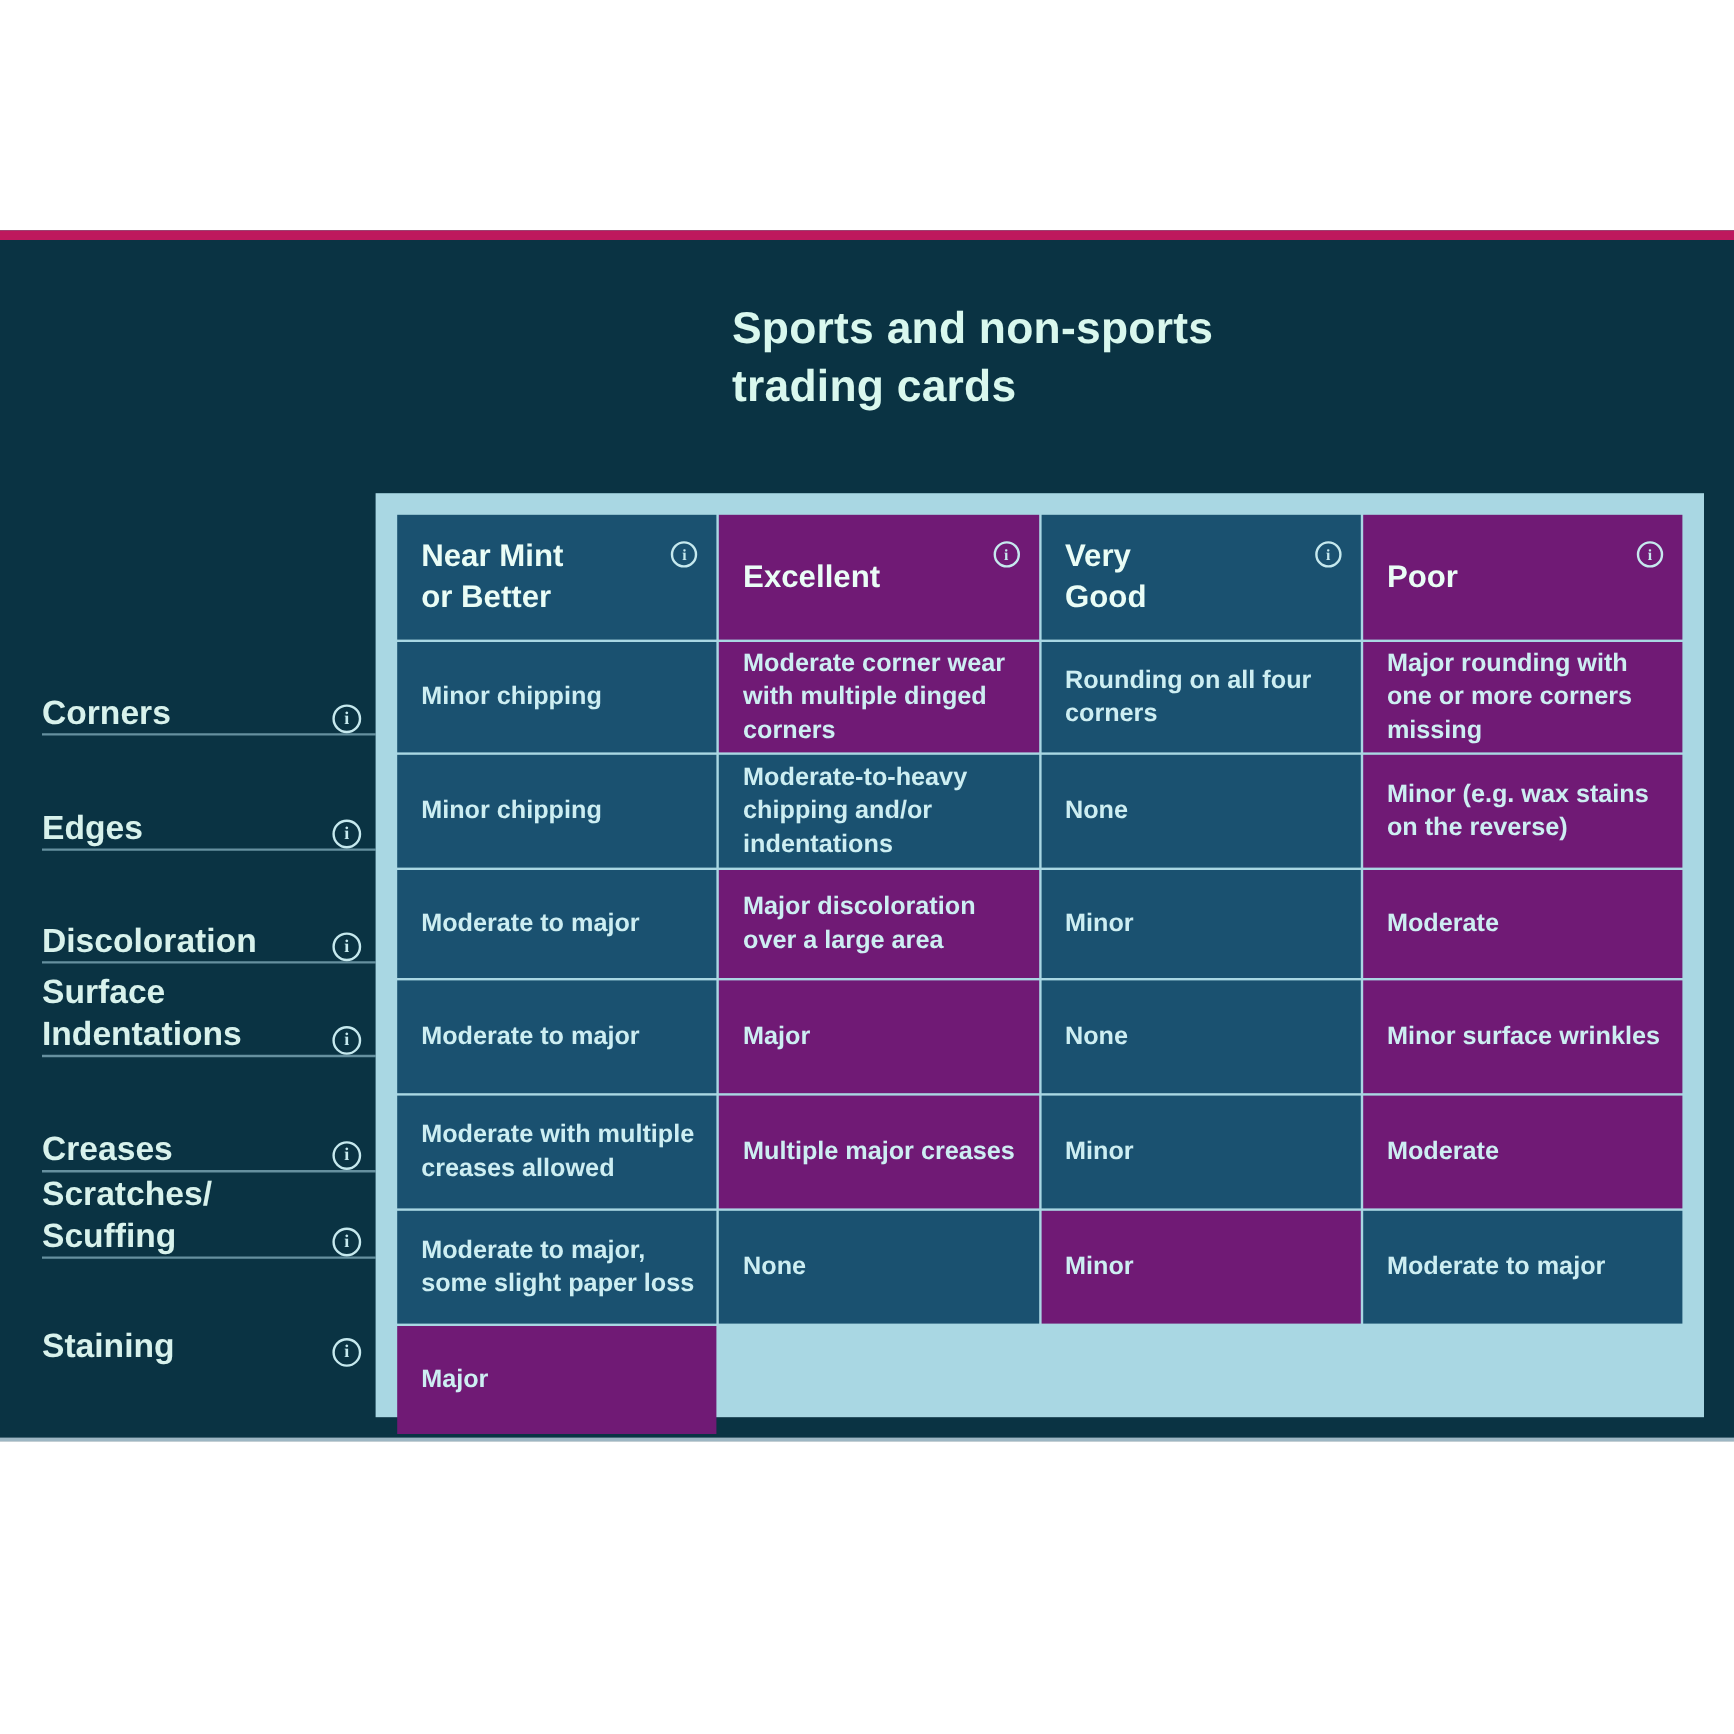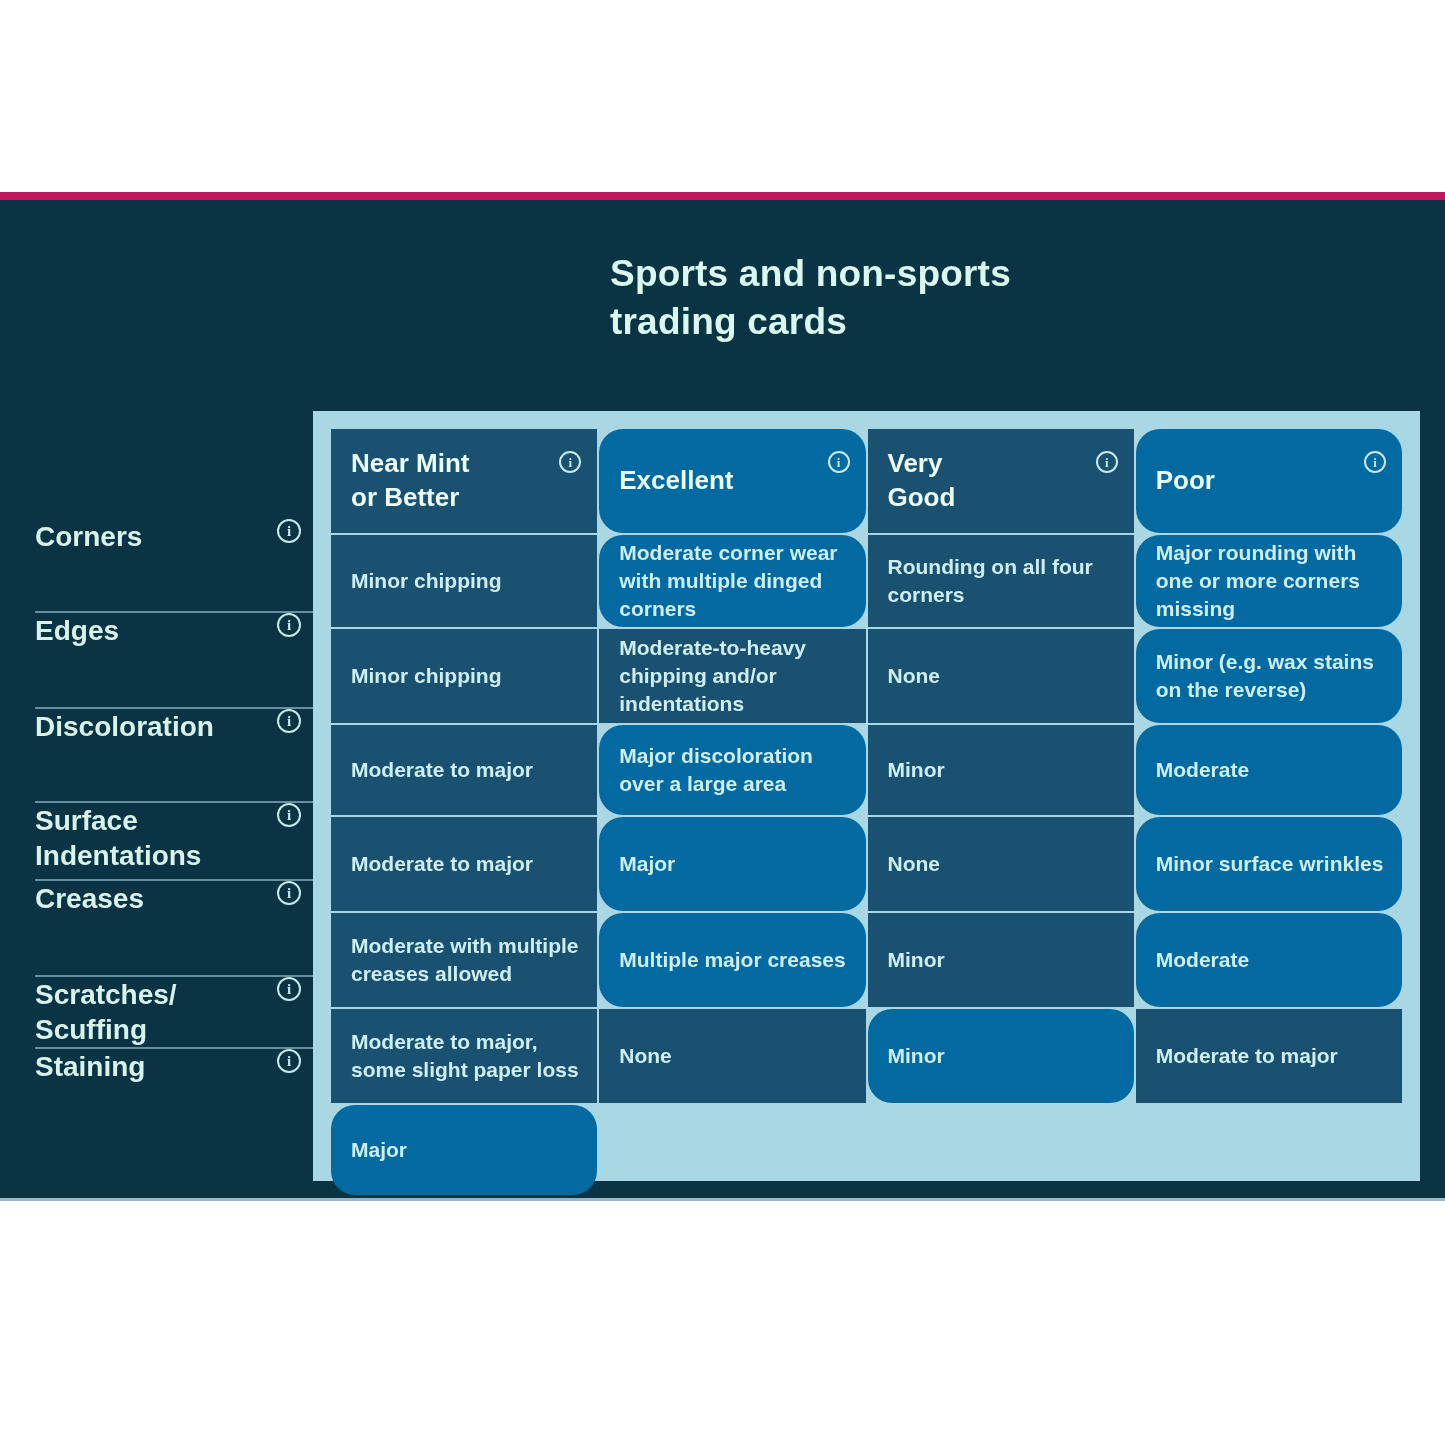--- a/index.html
+++ b/index.html
@@ -44,41 +44,41 @@
     display: flex;
     align-items: center;
     padding: 8px 18px 8px 20px;
     font-size: 21px;
     font-weight: 600;
     line-height: 1.32;
     color: #CDEEF2;
     word-break: break-word;
   }
   .col-dark  { background: #1A5170; }
-  .col-light { background: #0369a1; border-radius: 24px; }
+  .col-light { background: #701a75; }
   .hcell {
     position: relative;
     display: flex;
     align-items: center;
     padding: 10px 56px 10px 20px;
     font-size: 26px;
     font-weight: bold;
     line-height: 1.3;
     color: #EAFDF6;
     white-space: pre-line;
   }
   
   .labels {
     position: absolute;
     left: 35px; top: 319px;
     width: 278px;
   }
   .labelrow {
     display: flex;
-    align-items: flex-start;
+    align-items: flex-end;
     justify-content: space-between;
     padding-right: 12px;
     gap: 13px;
   }
   .labelrow:not(:last-child) { border-bottom: 2px solid rgba(164,207,221,0.6); }
   .labelrow .lbl {
     font-size: 28px;
     font-weight: bold;
     line-height: 1.25;
     color: #D8F2EC;

